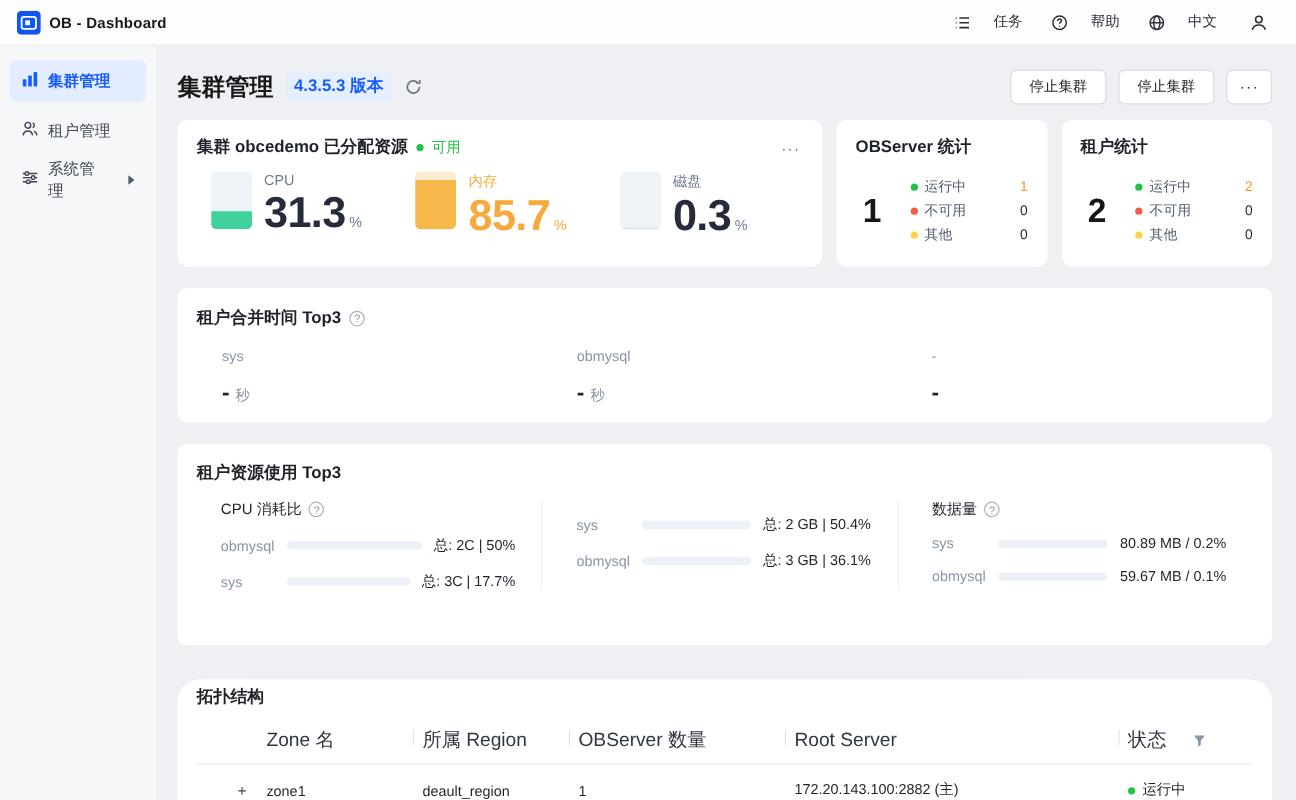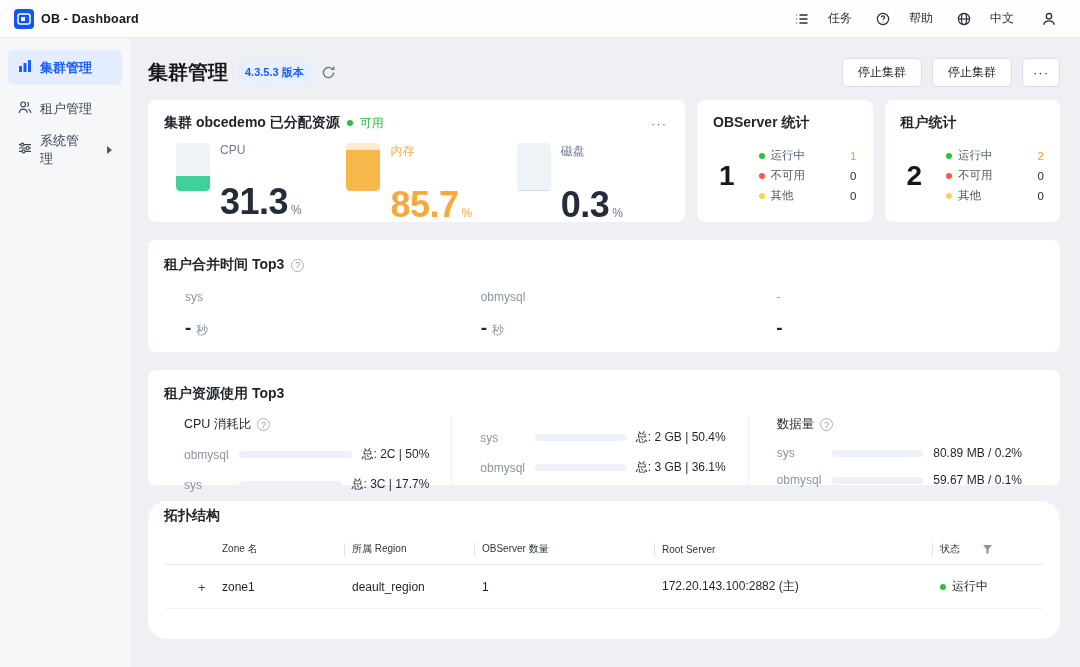--- a/index.html
+++ b/index.html
@@ -35,21 +35,21 @@
   .side-item.active { background:#e4edff; color:#165dff; font-weight:700; }
   .caret-right {
     width:0; height:0; margin-left:12px;
     border-left:5px solid #4e5969; border-top:4px solid transparent; border-bottom:4px solid transparent;
   }
   
   .main { position:absolute; top:38px; left:130px; width:950px; height:629px; padding:18px 20px 0 18px; }
   .header-row { display:flex; align-items:center; margin-bottom:12px; height:32px; }
   .page-title { font-size:20px; font-weight:700; color:#17181a; }
   .version-badge {
-    margin-left:10px; background:#e6efff; color:#165dff; font-size:11px; font-weight:600;
+    margin-left:10px; background:#e6efff; color:#165dff; font-size:14px; font-weight:600;
     padding:3px 7px; border-radius:4px;
   }
   .refresh-btn { margin-left:10px; cursor:pointer; display:flex; align-items:center; }
   .header-actions { margin-left:auto; display:flex; gap:10px; }
   .btn {
     background:#fff; border:1px solid #d8dce3; border-radius:5px; padding:0 15px;
     height:29px; font-size:12px; color:#22262c; cursor:pointer; display:flex; align-items:center;
     font-family:"Liberation Sans",sans-serif;
   }
   .btn-more { padding:0 10px; font-size:13px; letter-spacing:1px; }
@@ -60,21 +60,21 @@
   .card-stat { flex:1; height:122px; padding:14px 16px; }
   .card-title-row { display:flex; align-items:center; gap:7px; }
   .card-title { font-size:14px; font-weight:700; color:#1f2329; }
   .dot { width:6px; height:6px; border-radius:50%; display:inline-block; }
   .status-label { font-size:12px; }
   .more-dots { margin-left:auto; color:#646b76; font-size:13px; letter-spacing:1px; cursor:pointer; padding:0 2px; }
   .res-metrics { display:flex; justify-content:space-between; margin-top:11px; padding:0 46px 0 12px; }
   .metric { display:flex; gap:10px; }
   .metric-icon { width:34px; height:48px; border-radius:4px; position:relative; overflow:hidden; }
   .metric-fill { position:absolute; bottom:0; left:0; right:0; min-height:1px; border-radius:0 0 4px 4px; }
-  .metric-text { display:flex; flex-direction:column;gap:25px; }
+  .metric-text { display:flex; flex-direction:column; }
   .metric-label { font-size:12px; margin-bottom:0; }
   .metric-value-row { display:flex; align-items:baseline; gap:3px; }
   .metric-value { font-size:36px; font-weight:600; letter-spacing:-.5px; line-height:1.1; }
   .metric-unit { font-size:12px; }
   .stat-body { display:flex; align-items:center; margin-top:16px; }
   .stat-total { font-size:28px; font-weight:600; color:#17181a; margin-left:6px; }
   .stat-list { margin-left:auto; width:98px; display:flex; flex-direction:column; gap:5px; }
   .stat-row { display:flex; align-items:center; gap:6px; font-size:11.5px; color:#4e5969; }
   .stat-val { margin-left:auto; font-size:11.5px; }
   
@@ -85,37 +85,37 @@
   }
   .qmark::after { content:"?"; }
   .merge-cols { display:flex; margin-top:16px; }
   .merge-col { flex:1; padding-left:21px; }
   .merge-col + .merge-col { padding-left:28px; }
   .merge-name { font-size:12px; color:#8a94a3; }
   .merge-value-row { margin-top:13px; display:flex; align-items:baseline; gap:5px; }
   .merge-value { font-size:19px; font-weight:700; color:#1f2329; }
   .merge-unit { font-size:12px; color:#8a94a3; }
   
-  .card-usage { height:115px; padding:15px 16px; margin-bottom:16px; }
+  .card-usage { height:168px; padding:15px 16px; margin-bottom:28px; }
   .usage-cols { display:flex; margin-top:13px; }
   .usage-col { flex:1; padding:0 22px 0 20px; }
   .usage-col + .usage-col { border-left:1px solid #f0f1f4; padding-left:28px; }
   .usage-col-title { display:flex; align-items:center; gap:6px; font-size:12.5px; color:#1f2329; }
   .usage-row { display:flex; align-items:center; margin-top:13px; }
   .usage-name { width:55px; font-size:12px; color:#8a94a3; }
   .bar-track { flex:1; height:7px; border-radius:4px; overflow:hidden; }
   .bar-fill { height:100%; border-radius:4px; min-width:2px; }
   .usage-label { margin-left:10px; white-space:nowrap; font-size:12px; color:#1f2329; }
   
   .card-topo { height:138px; padding:6px 16px 0 16px;border-radius:19px; }
   .topo-table { width:100%; border-collapse:collapse; margin-top:9px; table-layout:fixed; }
   .topo-table col.c1{width:180px} .topo-table col.c2{width:130px} .topo-table col.c3{width:180px}
   .topo-table col.c4{width:278px} .topo-table col.c5{width:auto}
   .topo-table th {
-    text-align:left; font-weight:400; font-size:10px; color:#2f3640;
+    text-align:left; font-weight:400; font-size:16px; color:#2f3640;
     padding:8px 8px; border-bottom:1px solid #ededf0; position:relative;
   }
   .topo-table th:first-child { padding-left:58px; }
   .topo-table th:not(:first-child)::before {
     content:""; position:absolute; left:0; top:9px; width:1px; height:13px; background:#dfe3e8;
   }
   .topo-table td {
     font-size:12px; color:#1f2329; padding:13px 8px; border-bottom:1px solid #f2f3f5;
   }
   .topo-table td:first-child { padding-left:58px; position:relative; }

